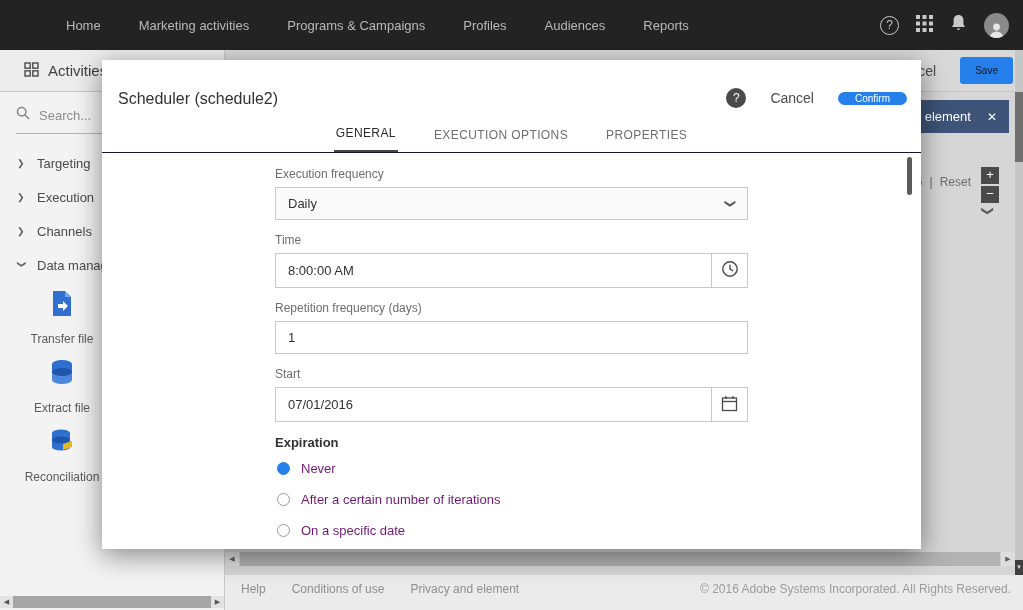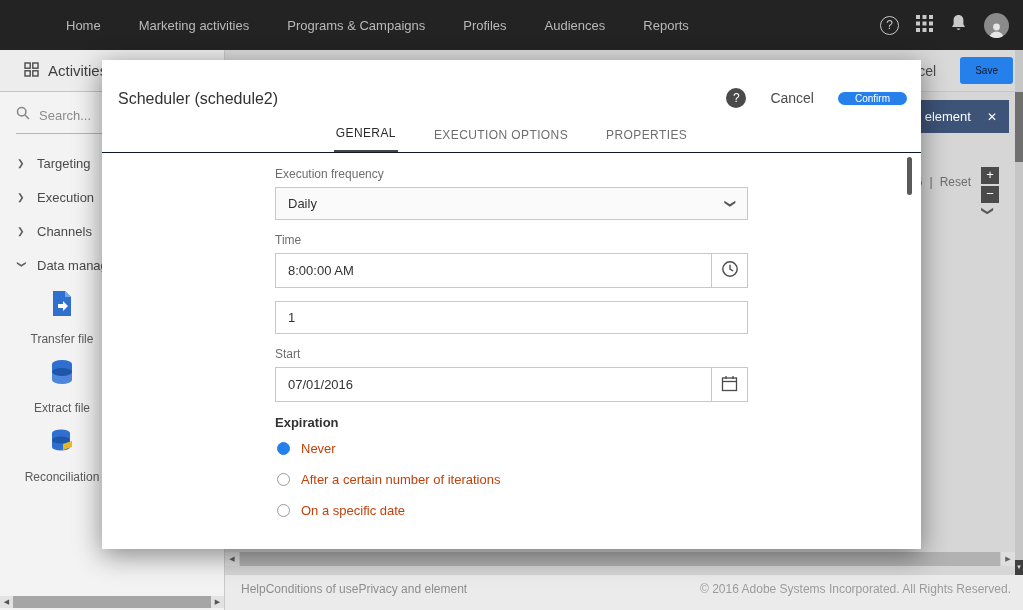--- a/index.html
+++ b/index.html
@@ -53,21 +53,21 @@
   .v-thumb { position:absolute; top:42px; left:0; right:0; height:70px; background:#6f6f6f; cursor:pointer; }
   .v-arrow { position:absolute; bottom:0; left:0; right:0; height:15px; background:#3f3f3f; color:#dadada; font-size:6px; text-align:center; line-height:15px; cursor:pointer; }
   .h-scroll { position:absolute; left:225px; right:8px; top:552px; height:14px; background:#cccccc; display:flex; align-items:center; z-index:1; }
   .h-arrow { width:14px; height:14px; background:#dedede; color:#5f5f5f; font-size:7px; line-height:14px; text-align:center; flex:none; cursor:pointer; }
   .h-thumb { flex:1; height:14px; background:#b2b2b2; margin:0 1px; cursor:pointer; }
   .side-scroll { position:absolute; left:0; bottom:2px; width:224px; height:12px; background:#e2e2e2; display:flex; align-items:center; z-index:3; }
   .s-arrow { width:13px; height:12px; color:#555; font-size:7px; line-height:12px; text-align:center; flex:none; cursor:pointer; }
   .s-thumb { flex:1; height:12px; background:#a6a6a6; cursor:pointer; }
 
   
-  .footer { position:absolute; left:225px; right:0; bottom:0; height:35px; background:#ebebeb; display:flex; align-items:center; padding:0 12px 8px 16px; font-size:12px; z-index:1; }
+  .footer { position:absolute; left:225px; right:0; bottom:0; height:35px; background:#ebebeb; display:flex; align-items:center; gap:26px; padding:0 12px 8px 16px; font-size:12px; z-index:1; }
   .footer-link { color:#8e8e8e; cursor:pointer; }
   .copyright { margin-left:auto; color:#9b9b9b; }
 
   
   .modal { position:absolute; left:102px; top:60px; width:819px; height:489px; background:#ffffff; box-shadow:0 6px 26px rgba(0,0,0,.45); z-index:10; display:flex; flex-direction:column; }
   .modal-header { height:48px; display:flex; align-items:flex-end; padding:0 14px 0 16px; flex:none; }
   .modal-title { font-size:16px; color:#323232; }
   .modal-actions { margin-left:auto; display:flex; align-items:center; gap:24px; }
   .help-circle { width:20px; height:20px; border-radius:50%; background:#4a4a4a; color:#fff; font-size:12px; display:flex; align-items:center; justify-content:center; cursor:pointer; }
   .modal-cancel { font-size:14px; color:#4b4b4b; cursor:pointer; }
@@ -82,21 +82,21 @@
   .select { height:33px; border:1px solid #c8c8c8; background:#fafafa; display:flex; align-items:center; justify-content:space-between; padding:0 12px; font-size:13px; color:#323232; cursor:pointer; }
   .select-chevron { transform:rotate(90deg); font-size:11px; color:#555; }
   .text-input { width:100%; height:33px; border:1px solid #c8c8c8; padding:0 12px; font-size:13px; color:#323232; outline:none; background:#fff; }
   .input-group { display:flex; height:35px; border:1px solid #c8c8c8; background:#fff; }
   .input-group input { flex:1; border:none; padding:0 12px; font-size:13px; color:#323232; outline:none; min-width:0; }
   .icon-btn { width:36px; flex:none; border:none; border-left:1px solid #c8c8c8; background:#fff; display:flex; align-items:center; justify-content:center; cursor:pointer; }
   .group-label { font-size:13px; font-weight:bold; color:#323232; margin:7px 0 11px; }
   .radio-row { display:flex; align-items:center; gap:11px; margin-bottom:16px; padding-left:2px; cursor:pointer; }
   .radio { width:13px; height:13px; border-radius:50%; border:1px solid #9a9a9a; background:#fff; flex:none; }
   .radio.selected { border-color:var(--accent,#2680eb); background:var(--accent,#2680eb); }
-  .radio-label { font-size:13px; color:#c2410c; }
+  .radio-label { font-size:13px; color:#701a75; }
   .modal-scroll-thumb { position:absolute; top:4px; right:9px; width:5px; height:38px; background:#5a5a5a; border-radius:3px; cursor:pointer; }
 </style>
 </head>
 <body>
 
 <div class="page">
 
   <header class="topbar">
     <nav class="topnav">
       <span class="nav-item">Home</span>
@@ -297,20 +297,21 @@
                 <svg width="18" height="18" viewBox="0 0 18 18" fill="none" stroke="#4a4a4a" stroke-width="1.4">
                   <circle cx="9" cy="9" r="7.2"></circle>
                   <path d="M9 4.8 V9 l3.2 2"></path>
                 </svg>
               </span>
             </button>
           </div>
         </div>
 
         <div class="field">
+          <div class="field-label">Repetition frequency (days)</div>
           <input class="text-input" type="text" value="1" style="">
         </div>
 
         <div class="field">
           <div class="field-label">Start</div>
           <div class="input-group">
             <input type="text" value="07/01/2016" style="">
             <button class="icon-btn">
               <span>
                 <svg width="17" height="17" viewBox="0 0 17 17" fill="none" stroke="#4a4a4a" stroke-width="1.3">

